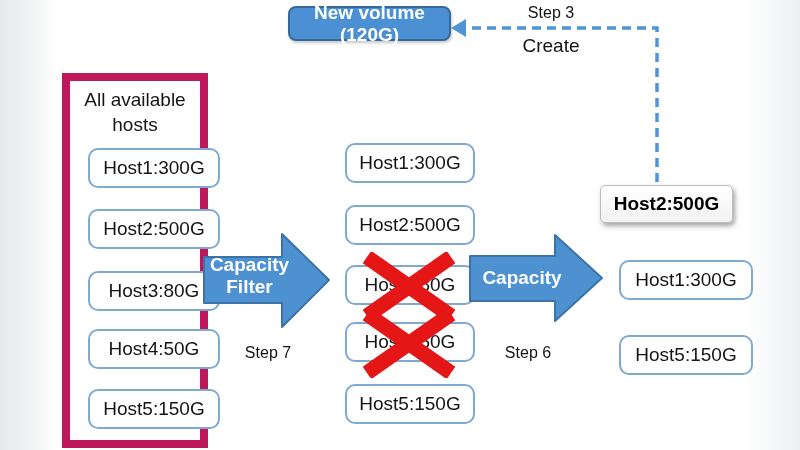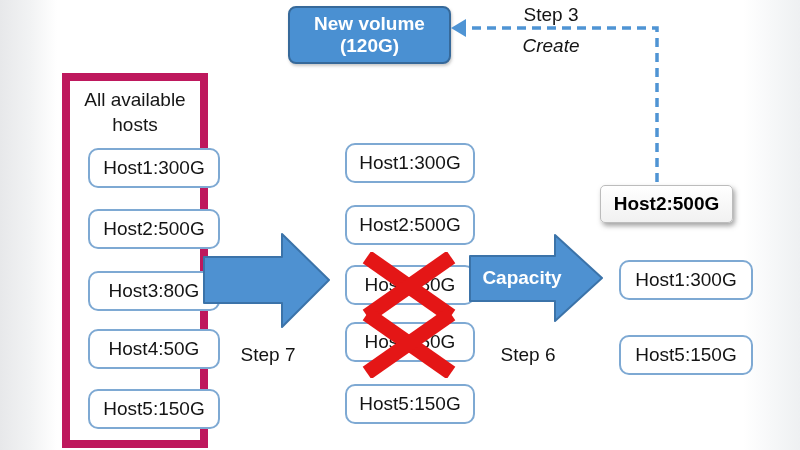--- a/index.html
+++ b/index.html
@@ -61,29 +61,29 @@
   .block-arrow { position:absolute; }
   .arrow-cap { left:203px; top:232px; width:128px; height:97px; }
   .arrow-wgt { left:469px; top:233px; width:136px; height:90px; }
   .arrow-label {
     position:absolute; color:#ffffff; font-weight:bold; font-size:19px;
     text-align:center; line-height:22px;
   }
   .arrow-label.cap { left:201px; top:254px; width:97px; }
   .arrow-label.wgt { left:469px; top:267px; width:106px; white-space:nowrap; }
   .step-label {
-    position:absolute; font-size:19px; color:#141414; text-align:center;
+    position:absolute; font-size:16px; color:#141414; text-align:center;
   }
   .step1 { left:208px; top:344px; width:120px; }
   .step2 { left:478px; top:344px; width:100px; }
   .step3 { left:505px; top:4px;  width:92px; }
-  .create-label { left:505px; top:35px; width:92px; position:absolute; font-size:19px; color:#141414; text-align:center;font-style:italic; }
+  .create-label { left:505px; top:35px; width:92px; position:absolute; font-size:19px; color:#141414; text-align:center; }
   
   .new-volume {
-    position:absolute; left:288px; top:6px; width:163px; height:58px;
+    position:absolute; left:288px; top:6px; width:163px; height:35px;
     background:#4a90d2; border:2px solid #36699a; border-radius:8px;
     display:flex; flex-direction:column; align-items:center; justify-content:center;
     color:#ffffff; font-weight:bold; font-size:19px; line-height:22px;
     box-shadow:1px 2px 3px rgba(120,120,120,0.4);
   }
   .connector { position:absolute; left:448px; top:8px; width:216px; height:176px; }
 </style>
 </head>
 <body>
 
@@ -96,20 +96,21 @@
     <div class="host-box lrow0">Host1:300G</div>
     <div class="host-box lrow1">Host2:500G</div>
     <div class="host-box lrow2">Host3:80G</div>
     <div class="host-box lrow3">Host4:50G</div>
     <div class="host-box lrow4">Host5:150G</div>
   </div>
 
   <svg class="block-arrow arrow-cap" viewBox="0 0 128 97" width="128" height="97">
     <polygon points="1,25 79,25 79,2 126,48 79,95 79,71 1,71" fill="#4e91d1" stroke="#3b73a9" stroke-width="2" stroke-linejoin="round"></polygon>
   </svg>
+  <div class="arrow-label cap">Capacity Filter</div>
   <div class="step-label step1">Step 7</div>
 
   <div class="mid">
     <div class="host-box mrow0">Host1:300G</div>
     <div class="host-box mrow1">Host2:500G</div>
     <div class="host-box mrow2">
       <span>Host3:80G</span>
       <svg class="cross-wrap" viewBox="0 0 96 69" width="96" height="69">
         <line x1="6" y1="5" x2="90" y2="64" stroke="#e41616" stroke-width="15"></line>
         <line x1="90" y1="5" x2="6" y2="64" stroke="#e41616" stroke-width="15"></line>

